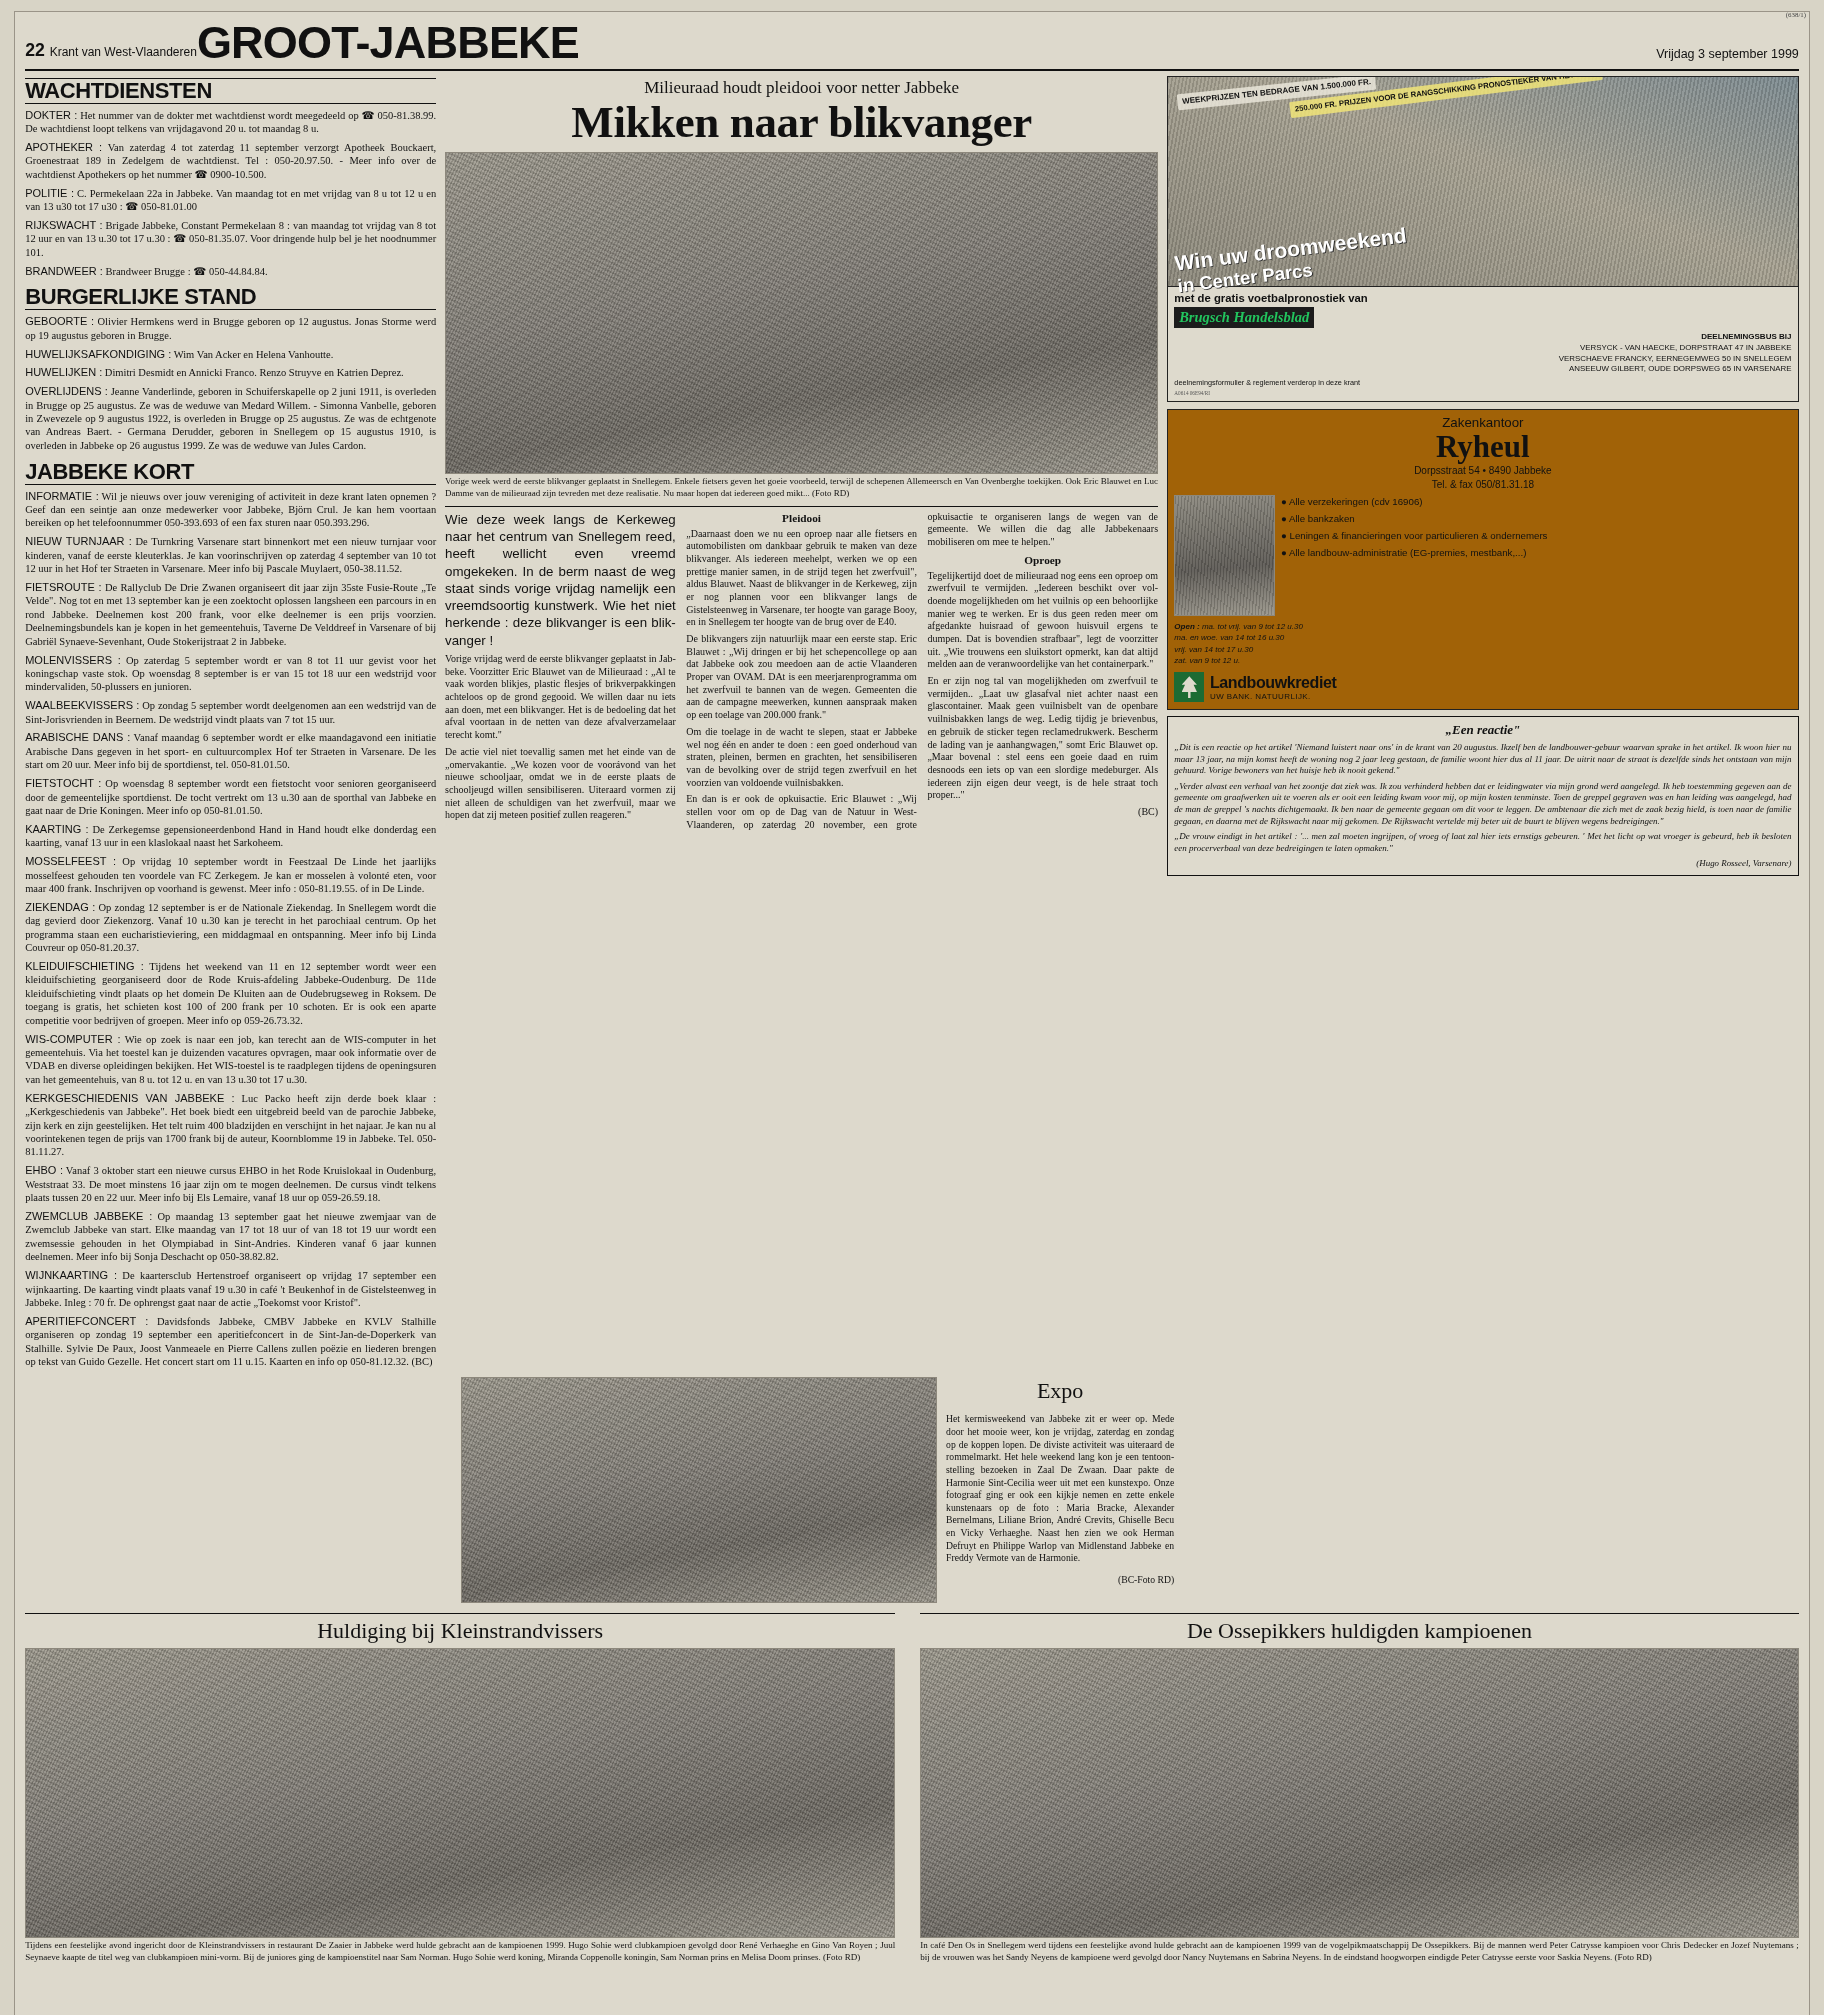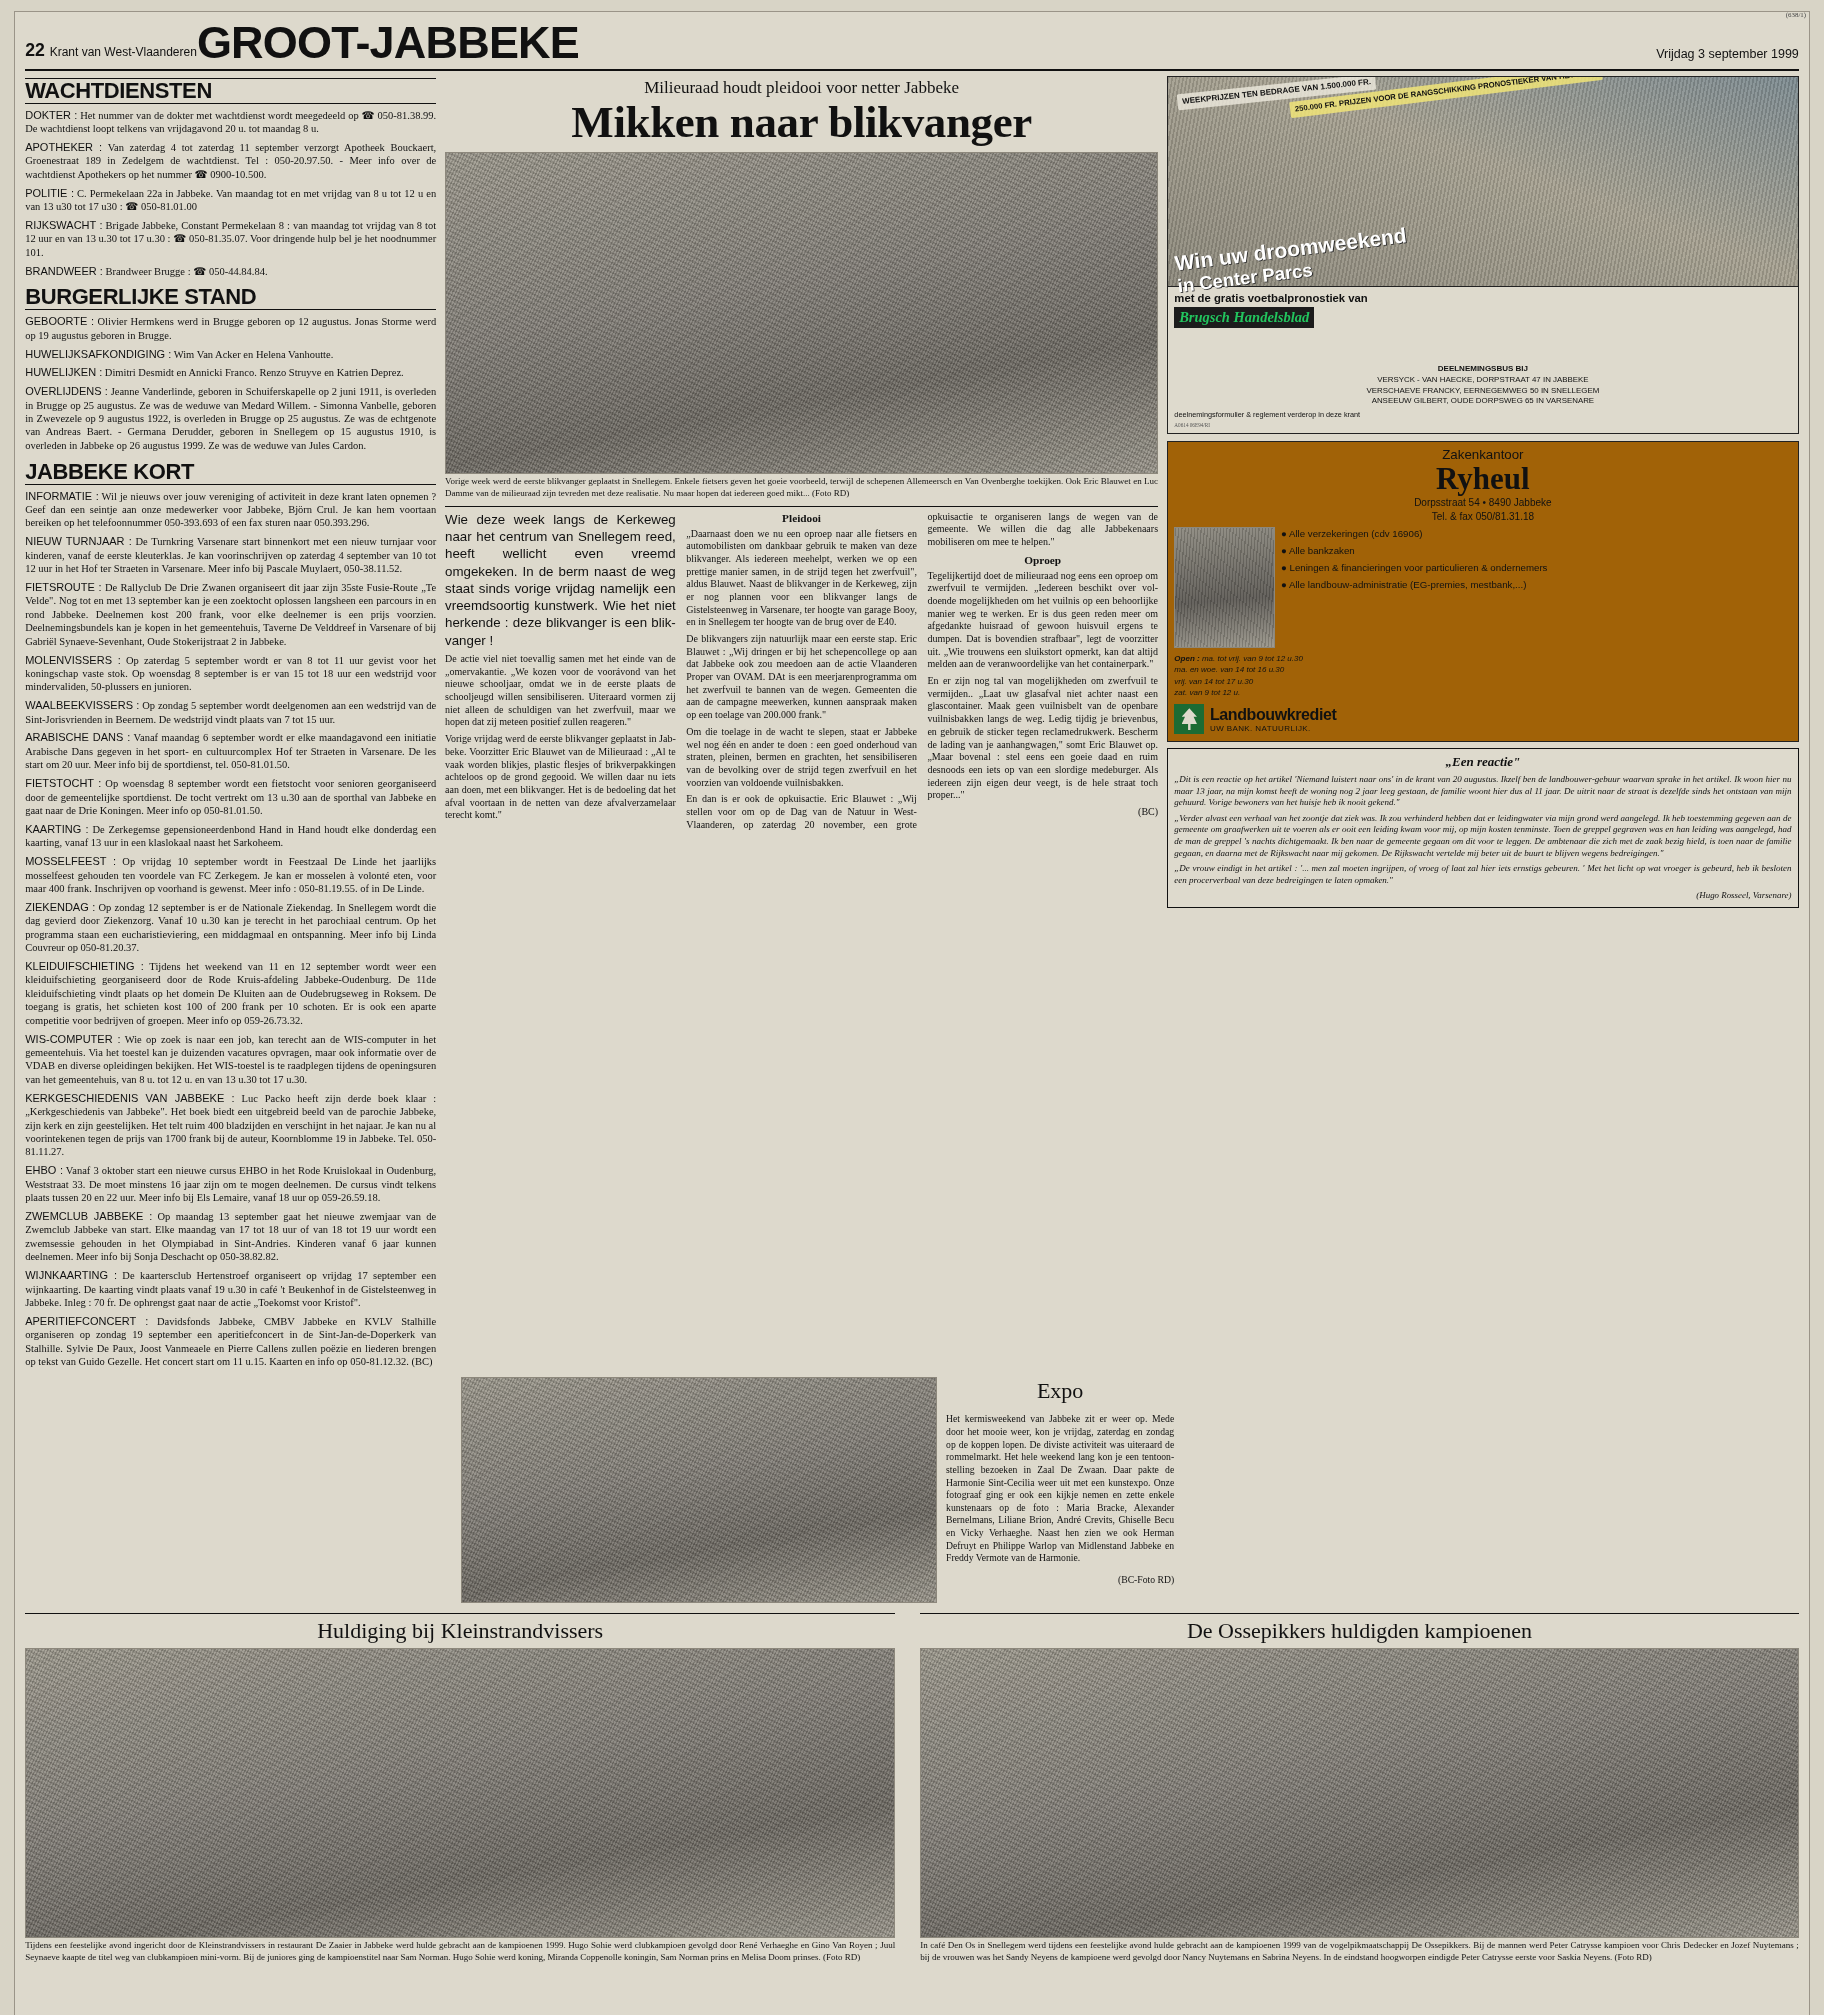--- a/index.html
+++ b/index.html
@@ -207,21 +207,21 @@
     font-family:"Liberation Sans", sans-serif;
     font-weight:bold; font-size:11.3px; margin-bottom:3.2px;
   }
   .ad-brand {
     background:#1c1c1c; color:#22c55e;
     font-family:"Liberation Serif", serif; font-style:italic; font-weight:bold;
     font-size:14.5px; padding:2px 4.8px; display:inline-block; margin-bottom:4px;
   }
   .ad-small {
     font-family:"Liberation Sans", sans-serif;
-    font-size:7.9px; line-height:1.35; text-align:center;margin-top:32px;
+    font-size:7.9px; line-height:1.35; text-align:right;
   }
   .ad-small b { font-size:8px; }
   .ad-foot { font-size:7.3px; margin-top:3.2px; font-family:"Liberation Sans", sans-serif;}
   .ad-code { font-size:5.2px; color:#555; margin-top:2.4px; }
 
   .ad2 { border:0.8px solid #222; padding:5.6px 6.4px 6.4px; background:#a16207; margin-bottom:6.4px;}
   .kant-top { font-family:"Liberation Sans", sans-serif; font-size:13.3px; text-align:center; }
   .kant-name { font-family:"Liberation Serif", serif; font-weight:bold; font-size:31px; text-align:center; line-height:1; margin:0.8px 0 2.4px;}
   .kant-addr { font-family:"Liberation Sans", sans-serif; font-size:10px; text-align:center; line-height:1.35; margin-bottom:4px;}
   .kant-row { display:flex; gap:5.6px; }
@@ -328,22 +328,22 @@
       <div class="kicker">Milieuraad houdt pleidooi voor netter Jabbeke</div>
       <div class="headline">Mikken naar blikvanger</div>
 
       <div class="photo grainy" style="height:322px"></div>
       <div class="caption">Vorige week werd de eerste blikvanger geplaatst in Snellegem. Enkele fietsers geven het goeie voorbeeld, terwijl de schepenen Al­lemeersch en Van Ovenberghe toekijken. Ook Eric Blauwet en Luc Damme van de milieuraad zijn tevreden met deze realisatie. Nu maar hopen dat iedereen goed mikt... (Foto RD)</div>
 
       <div class="rulebar"></div>
 
       <div class="body3">
         <p class="lede">Wie deze week langs de Kerkeweg naar het centrum van Snellegem reed, heeft wellicht even vreemd omgekeken. In de berm naast de weg staat sinds vorige vrij­dag namelijk een vreemdsoortig kunst­werk. Wie het niet herkende : deze blik­vanger is een blik-vanger !</p>
+        <p>Vorige vrijdag werd de eer­ste blikvanger geplaatst in Jab­beke. Voorzitter Eric Blauwet van de Milieuraad : „Al te vaak worden blikjes, plastic flesjes of brikverpakkingen achteloos op de grond ge­gooid. We willen daar nu iets aan doen, met een blikvanger. Het is de bedoeling dat het af­val voortaan in de netten van deze afvalverzamelaar terecht komt."</p>
         <p>De actie viel niet toevallig samen met het einde van de „omervakantie. „We kozen voor de voorávond van het nieuwe schooljaar, omdat we in de eerste plaats de school­jeugd willen sensibiliseren. Uiteraard vormen zij niet al­leen de schuldigen van het zwerfvuil, maar we hopen dat zij meteen positief zullen rea­geren."</p>
-        <p>Vorige vrijdag werd de eer­ste blikvanger geplaatst in Jab­beke. Voorzitter Eric Blauwet van de Milieuraad : „Al te vaak worden blikjes, plastic flesjes of brikverpakkingen achteloos op de grond ge­gooid. We willen daar nu iets aan doen, met een blikvanger. Het is de bedoeling dat het af­val voortaan in de netten van deze afvalverzamelaar terecht komt."</p>
         <div class="sub">Pleidooi</div>
         <p>„Daarnaast doen we nu een oproep naar alle fietsers en au­tomobilisten om dankbaar ge­bruik te maken van deze blik­vanger. Als iedereen meehelpt, werken we op een prettige ma­nier samen, in de strijd tegen het zwerfvuil", aldus Blauwet. Naast de blikvanger in de Ker­keweg, zijn er nog plannen voor een blikvanger langs de Gistelsteenweg in Varsenare, ter hoogte van garage Booy, en in Snellegem ter hoogte van de brug over de E40.</p>
         <p>De blikvangers zijn natuur­lijk maar een eerste stap. Eric Blauwet : „Wij dringen er bij het schepencollege op aan dat Jabbeke ook zou meedoen aan de actie Vlaanderen Proper van OVAM. DAt is een meer­jarenprogramma om het zwerfvuil te bannen van de wegen. Gemeenten die aan de campagne meewerken, kunnen aanspraak maken op een toela­ge van 200.000 frank."</p>
         <p>Om die toelage in de wacht te slepen, staat er Jabbeke wel nog één en ander te doen : een goed onderhoud van straten, pleinen, bermen en grachten, het sensibiliseren van de be­volking over de strijd tegen zwerfvuil en het voorzien van voldoende vuilnisbakken.</p>
         <p>En dan is er ook de opkui­sactie. Eric Blauwet : „Wij stellen voor om op de Dag van de Natuur in West-Vlaande­ren, op zaterdag 20 november, een grote opkuisactie te orga­niseren langs de wegen van de gemeente. We willen die dag alle Jabbekenaars mobiliseren om mee te helpen."</p>
         <div class="sub">Oproep</div>
         <p>Tegelijkertijd doet de mi­lieuraad nog eens een oproep om zwerfvuil te vermijden. „Iedereen beschikt over vol­doende mogelijkheden om het vuilnis op een behoorlijke ma­nier weg te werken. Er is dus geen reden meer om afgedank­te huisraad of gewoon huisvuil ergens te dumpen. Dat is bo­vendien strafbaar", legt de voorzitter uit. „Wie trouwens een sluikstort opmerkt, kan dat altijd melden aan de veran­woordelijke van het container­park."</p>
         <p>En er zijn nog tal van moge­lijkheden om zwerfvuil te ver­mijden.. „Laat uw glasafval niet achter naast een glascon­tainer. Maak geen vuilnisbelt van de openbare vuilnisbakken langs de weg. Ledig tijdig je brievenbus, en gebruik de stic­ker tegen reclamedrukwerk. Bescherm de lading van je aanhangwagen," somt Eric Blauwet op. „Maar bovenal : stel eens een goeie daad en ruim desnoods een iets op van een slordige medeburger. Als iedereen zijn eigen deur veegt, is de hele straat toch proper..."</p>
         <p style="text-align:right">(BC)</p>
       </div>

